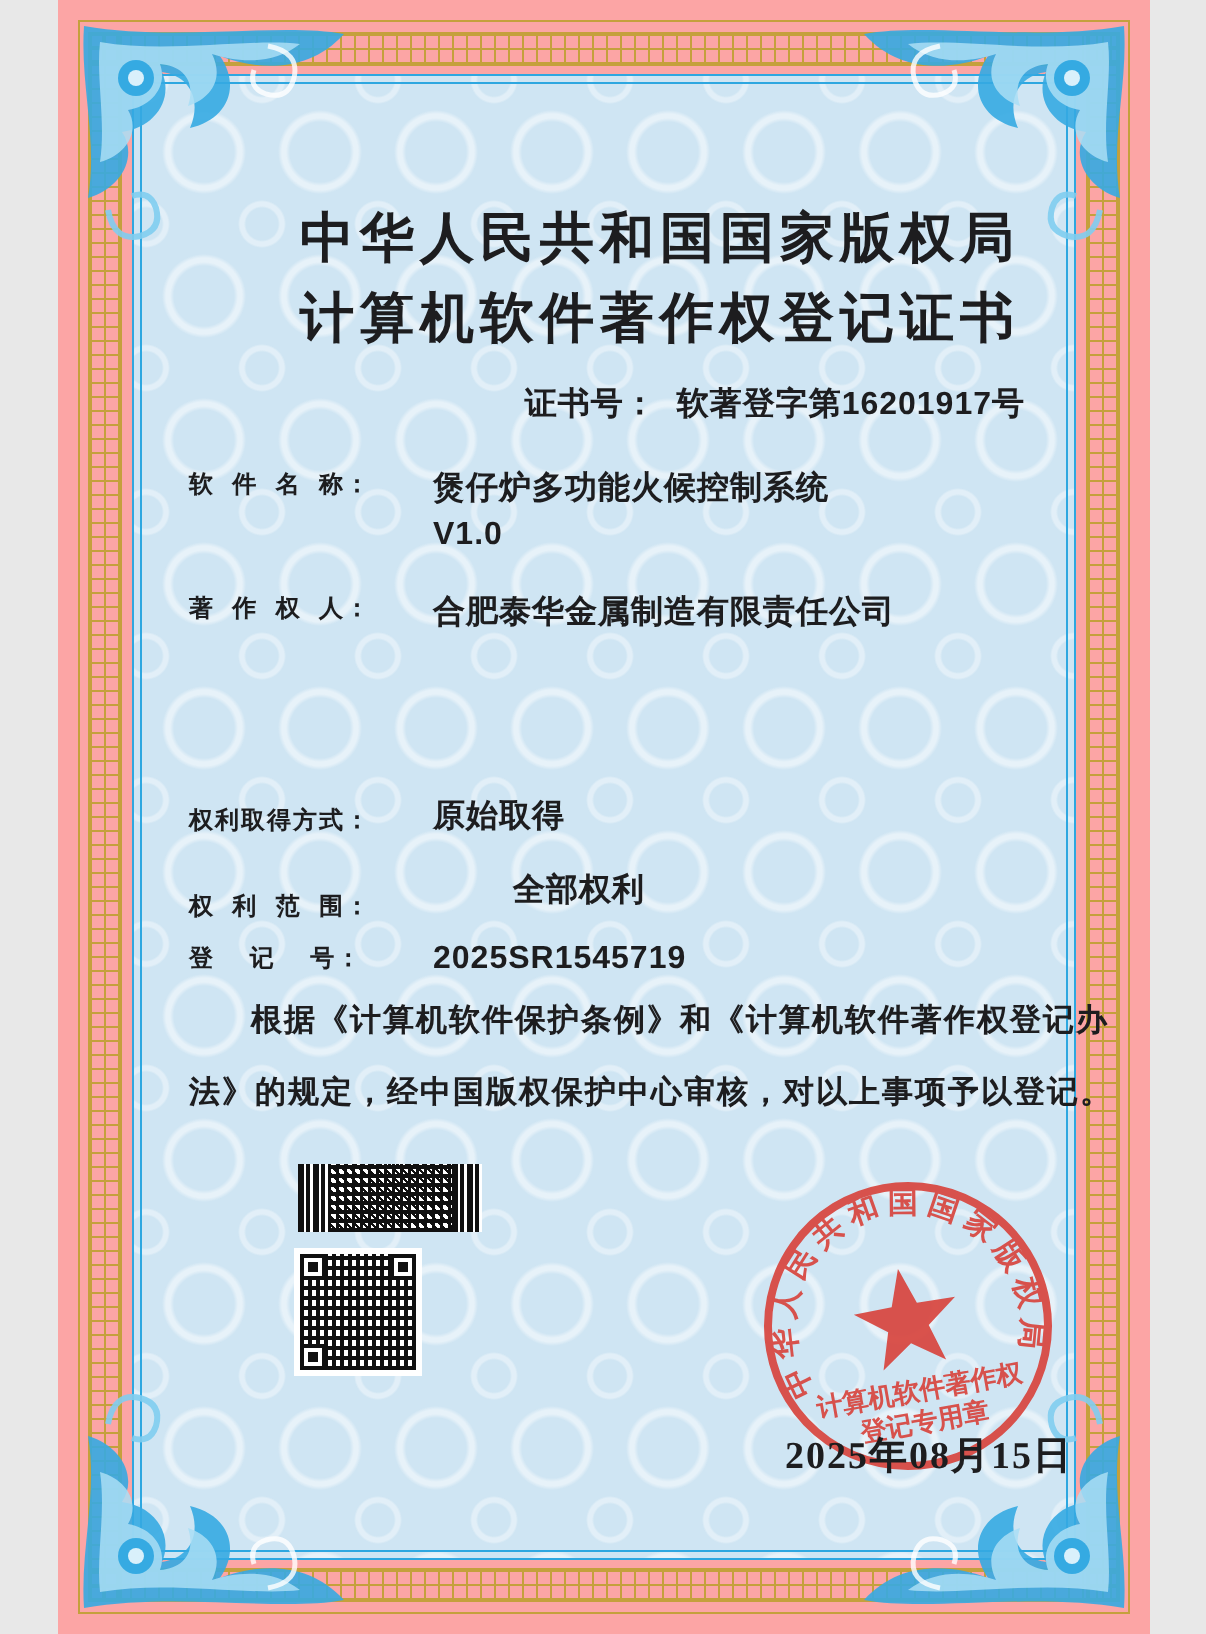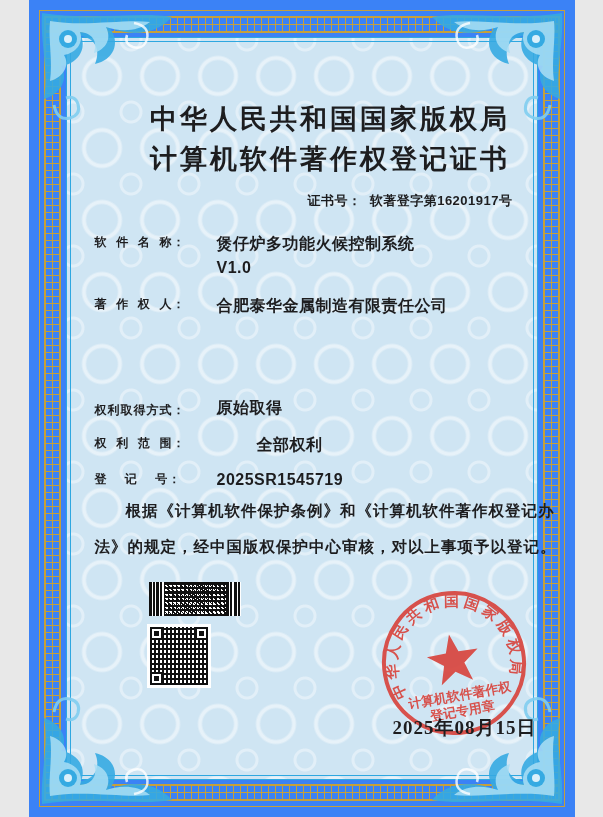--- a/index.html
+++ b/index.html
@@ -1,18 +1,18 @@
 <!DOCTYPE html>
 <html><head>
 <meta charset="utf-8">
 <style>
   html,body{margin:0;padding:0;background:#e8e8e8;}
   .page{
     position:relative;width:546px;height:817px;margin:0 auto;
-    background:#3b82f6;overflow:hidden;
+    background:#fca5a5;overflow:hidden;
     font-family:"Liberation Sans","DejaVu Sans",sans-serif;
   }
   
   .outer-line{position:absolute;inset:10px;border:1.5px solid #c5a03c;pointer-events:none;}
   .band{position:absolute;background:
       repeating-linear-gradient(90deg,#c5a03c 0 1px,transparent 1px 7px),
       repeating-linear-gradient(0deg,#c5a03c 0 1px,transparent 1px 7px);
       border-top:1px solid #c5a03c;border-bottom:1px solid #c5a03c;}
   .band.top{left:15px;right:15px;top:16px;height:15px;}
   .band.bottom{left:15px;right:15px;bottom:16px;height:15px;}
@@ -29,21 +29,21 @@
   .inner-line2{position:absolute;inset:41px;border:1px solid #2ea7e0;pointer-events:none;}
   .corner{position:absolute;width:138px;height:138px;pointer-events:none;}
   .corner.tl{left:9px;top:9px;}
   .corner.tr{right:9px;top:9px;transform:scaleX(-1);}
   .corner.bl{left:9px;bottom:9px;transform:scaleY(-1);}
   .corner.br{right:9px;bottom:9px;transform:scale(-1,-1);}
   
   .t{position:absolute;color:#1d1d1f;font-weight:700;white-space:pre;}
   .title{left:0;width:603px;text-align:center;font-size:27px;letter-spacing:3px;
          font-family:"Liberation Serif","DejaVu Serif",serif;}
-  .certno{font-size:13px;letter-spacing:.5px;}
+  .certno{font-size:16px;letter-spacing:.5px;}
   .lbl{font-size:12px;letter-spacing:1px;}
   .val{font-size:16px;letter-spacing:.5px;}
   .para{left:66px;width:478px;font-size:15.5px;line-height:36px;text-indent:2em;
         white-space:normal;letter-spacing:1px;}
   .date{font-size:19px;font-family:"Liberation Serif","DejaVu Serif",serif;letter-spacing:1px;}
   
   .barcode{position:absolute;left:120px;top:582px;width:92px;height:34px;background:#fff;display:flex;}
   .bc-side{width:15px;height:100%;background:
       repeating-linear-gradient(90deg,#101010 0 3px,#fff 3px 4px,#101010 4px 6px,#fff 6px 7.5px);}
   .bc-mid{flex:1;height:100%;background:
@@ -118,21 +118,21 @@
   <div class="t lbl" style="left:66px;top:234px;">软  件  名  称：</div>
   <div class="t val" style="left:188px;top:234px;">煲仔炉多功能火候控制系统</div>
   <div class="t val" style="left:188px;top:259px;">V1.0</div>
 
   <div class="t lbl" style="left:66px;top:296px;">著  作  权  人：</div>
   <div class="t val" style="left:188px;top:296px;">合肥泰华金属制造有限责任公司</div>
 
   <div class="t lbl" style="left:66px;top:402px;">权利取得方式：</div>
   <div class="t val" style="left:188px;top:398px;">原始取得</div>
 
-  <div class="t lbl" style="left:66px;top:435px;">权  利  范  围：</div>
+  <div class="t lbl" style="left:66px;top:445px;">权  利  范  围：</div>
   <div class="t val" style="left:188px;top:435px;margin-left:40px;">全部权利</div>
 
   <div class="t lbl" style="left:66px;top:471px;">登    记    号：</div>
   <div class="t val" style="left:188px;top:471px;">2025SR1545719</div>
 
   <div class="t para" style="top:493px;">根据《计算机软件保护条例》和《计算机软件著作权登记办法》的规定，经中国版权保护中心审核，对以上事项予以登记。</div>
 
   <div class="barcode">
     <div class="bc-side"></div>
     <div class="bc-mid"></div>

